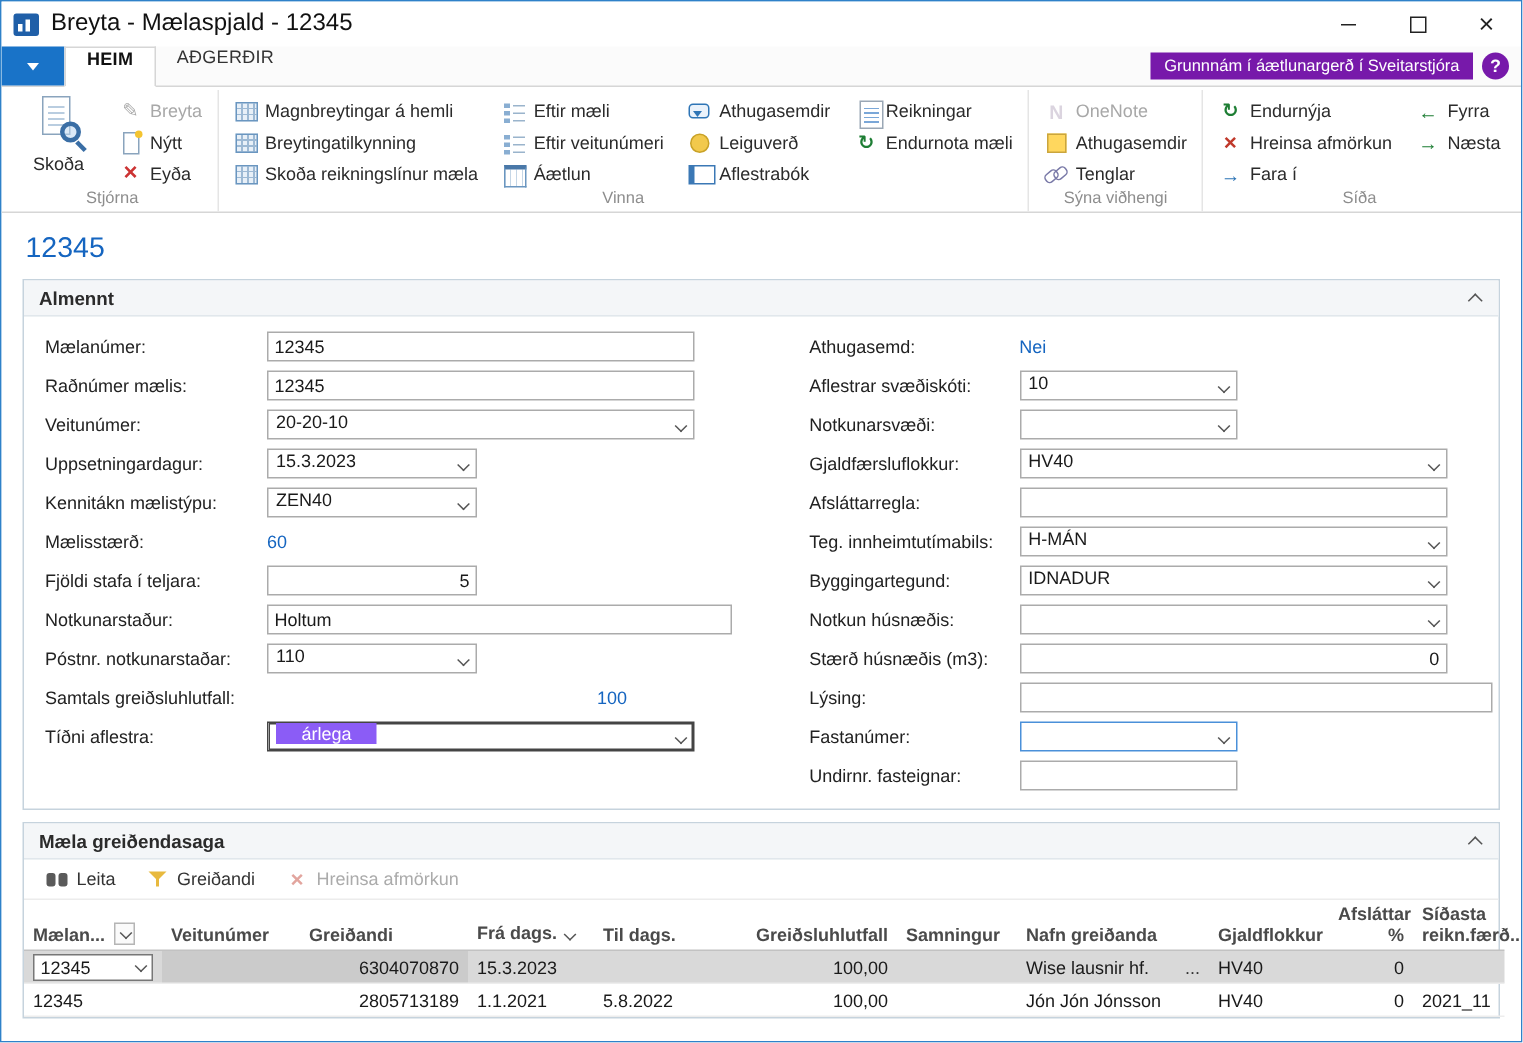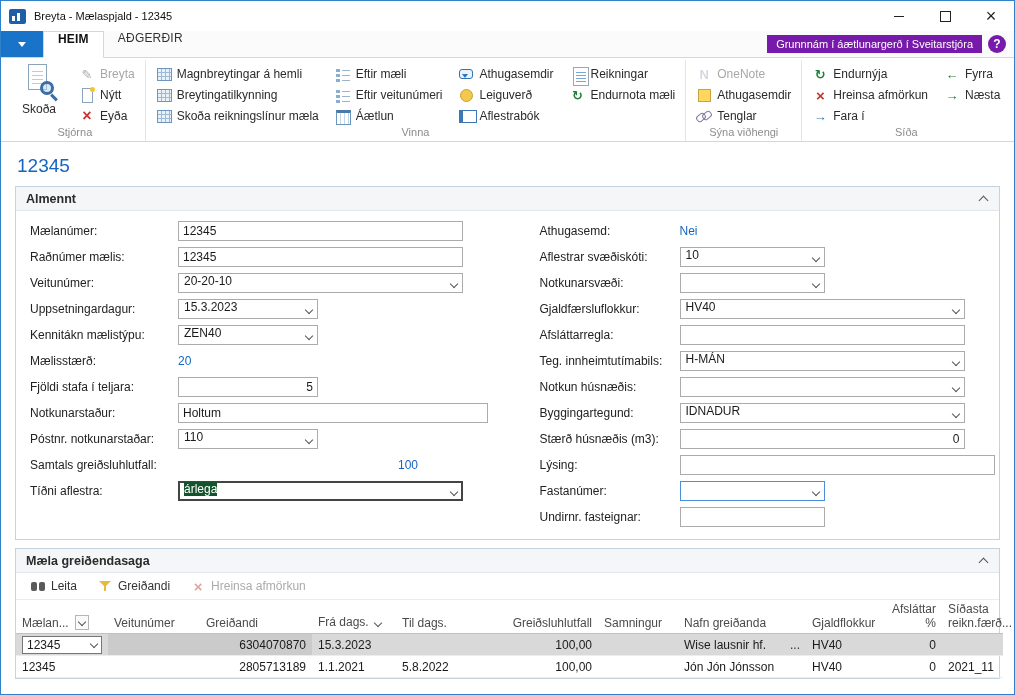--- a/index.html
+++ b/index.html
@@ -5,21 +5,21 @@
   *{box-sizing:border-box;margin:0;padding:0}
   html,body{width:1015px;height:695px}
   body{font-family:"Liberation Sans","DejaVu Sans",sans-serif;font-size:12px;color:#1a1a1a;background:#e8e8e8}
   .window{width:1015px;height:695px;border:1px solid #2f81c9;background:#fff;display:flex;flex-direction:column;overflow:hidden}
 
   
   .titlebar{height:30px;flex:none;display:flex;align-items:center;padding-left:8px;background:#fff}
   .appicon{width:17px;height:15px;background:#1f5fa8;border-radius:2px;position:relative;margin-right:8px;flex:none}
   .appicon::before{content:"";position:absolute;left:3px;bottom:3px;width:3px;height:5px;background:#fff}
   .appicon::after{content:"";position:absolute;left:8px;bottom:3px;width:3px;height:8px;background:#fff}
-  .title{font-size:11px;color:#111}
+  .title{font-size:16px;color:#111}
   .winbtns{margin-left:auto;display:flex;height:100%}
   .winbtn{width:46px;height:100%;display:flex;align-items:center;justify-content:center}
   .winbtn.min::before{content:"";width:10px;height:1px;background:#222}
   .winbtn.max::before{content:"";width:9px;height:9px;border:1px solid #222}
   .winbtn.close::before{content:"×";font-size:18px;line-height:10px;color:#222}
 
   
   .tabrow{height:27px;flex:none;display:flex;align-items:stretch;background:#fbfbfb;border-bottom:1px solid #d6d6d6}
   .filebtn{width:42px;background:#1973c8;display:flex;align-items:center;justify-content:center;flex:none}
   .filebtn::after{content:"";border:4px solid transparent;border-top:5px solid #fff;margin-top:5px}
@@ -98,32 +98,32 @@
   .fctrl{display:flex;align-items:center;gap:5px}
   .tbox{height:20px;border:1px solid #ababab;padding:0 4px;font:inherit;color:#1a1a1a;background:#fff}
   .tbox.ralign{text-align:right}
   .combo{height:20px;border:1px solid #ababab;background:#fff;position:relative;display:flex;align-items:flex-start;padding:0 18px 0 5px}
   .combo .cval{white-space:nowrap;overflow:hidden}
   .combo .chevdn{position:absolute;right:5px;top:7px}
   .combo.focus{border-color:#444;box-shadow:0 0 0 1px #444 inset}
   .combo.hl{border-color:#4a90d9}
   .chevdn{width:7px;height:7px;display:inline-block;position:relative;flex:none}
   .chevdn::before{content:"";position:absolute;left:1px;top:0;width:5px;height:5px;border-right:1px solid #555;border-bottom:1px solid #555;transform:rotate(45deg)}
-  .sel{background:#14532d;color:#fff;padding:0 0}
+  .sel{background:#8b5cf6;color:#fff;padding:0 17px}
   .assist{width:26px;height:22px;border:1px solid #ababab;background:#f0f0f0;display:flex;align-items:center;justify-content:center;font:inherit;font-weight:bold}
   .linkval{color:#1565c0}
   .linkblock{width:240px;text-align:right;color:#1565c0}
   .w285{width:285px}.w140{width:140px}.w115{width:115px}.w310{width:310px}.w145{width:145px}.w315{width:315px}
 
   
   .secbar{display:flex;align-items:flex-end;gap:8px;padding:3px 8px;border-bottom:1px solid #ececec}
   .secitem{display:flex;align-items:center;gap:5px;padding:2px 6px;color:#333}
   .secitem.disabled{color:#ababab}
   table.grid{border-collapse:collapse;width:100%;table-layout:fixed}
-  .grid th{font-weight:normal;color:#4a4a4a;text-align:left;vertical-align:bottom;padding:2px 6px 3px;border-bottom:1px solid #c2c2c2;line-height:14px}
+  .grid th{font-weight:bold;color:#4a4a4a;text-align:left;vertical-align:bottom;padding:2px 6px 3px;border-bottom:1px solid #c2c2c2;line-height:14px}
   .grid th.r{text-align:right}
   .grid td{padding:1px 6px;height:22px;border-bottom:1px solid #ededed;white-space:nowrap;overflow:hidden}
   .grid td.r{text-align:right}
   .grid tr.selrow td{background:#d9d9d9}
   .grid tr.selrow td.dk{background:#cbcbcb}
   .grid tr.selrow td.cc{background:#d9d9d9}
   .cellcombo{display:flex;align-items:center;justify-content:space-between;border:1px solid #777;background:#fff;height:18px;padding:0 4px}
   .hfilter{display:inline-flex;align-items:center;justify-content:center;width:14px;height:15px;border:1px solid #b5b5b5;background:#fafafa;margin-left:6px;vertical-align:bottom}
   .sortind{display:inline-block;margin-left:5px;vertical-align:middle}
   .namecell{display:flex;align-items:center;justify-content:space-between}
@@ -329,21 +329,21 @@
             </div>
           <div class="frow">
               <span class="flabel">Kennitákn mælistýpu:</span>
             <div class="combo w140">
                 <span class="cval">ZEN40</span>
                 <span class="chevdn"></span>
               </div>
             </div>
           <div class="frow">
               <span class="flabel">Mælisstærð:</span>
-              <span class="linkval">20</span>
+              <span class="linkval">60</span>
             </div>
           <div class="frow">
               <span class="flabel">Fjöldi stafa í teljara:</span>
               <input class="tbox ralign w140" value="5" style="">
             </div>
           <div class="frow">
               <span class="flabel">Notkunarstaður:</span>
               <input class="tbox w310" value="Holtum" style="">
             </div>
           <div class="frow">
@@ -397,30 +397,30 @@
               <input class="tbox w285" value="" style="">
             </div>
           <div class="frow">
               <span class="flabel">Teg. innheimtutímabils:</span>
             <div class="combo w285">
                 <span class="cval">H-MÁN</span>
                 <span class="chevdn"></span>
               </div>
             </div>
           <div class="frow">
+              <span class="flabel">Byggingartegund:</span>
+            <div class="combo w285">
+                <span class="cval">IDNADUR</span>
+                <span class="chevdn"></span>
+              </div>
+            </div>
+          <div class="frow">
               <span class="flabel">Notkun húsnæðis:</span>
             <div class="combo w285">
                 <span class="cval"></span>
-                <span class="chevdn"></span>
-              </div>
-            </div>
-          <div class="frow">
-              <span class="flabel">Byggingartegund:</span>
-            <div class="combo w285">
-                <span class="cval">IDNADUR</span>
                 <span class="chevdn"></span>
               </div>
             </div>
           <div class="frow">
               <span class="flabel">Stærð húsnæðis (m3):</span>
               <input class="tbox ralign w285" value="0" style="">
             </div>
           <div class="frow">
               <span class="flabel">Lýsing:</span>
               <input class="tbox w315" value="" style="">

